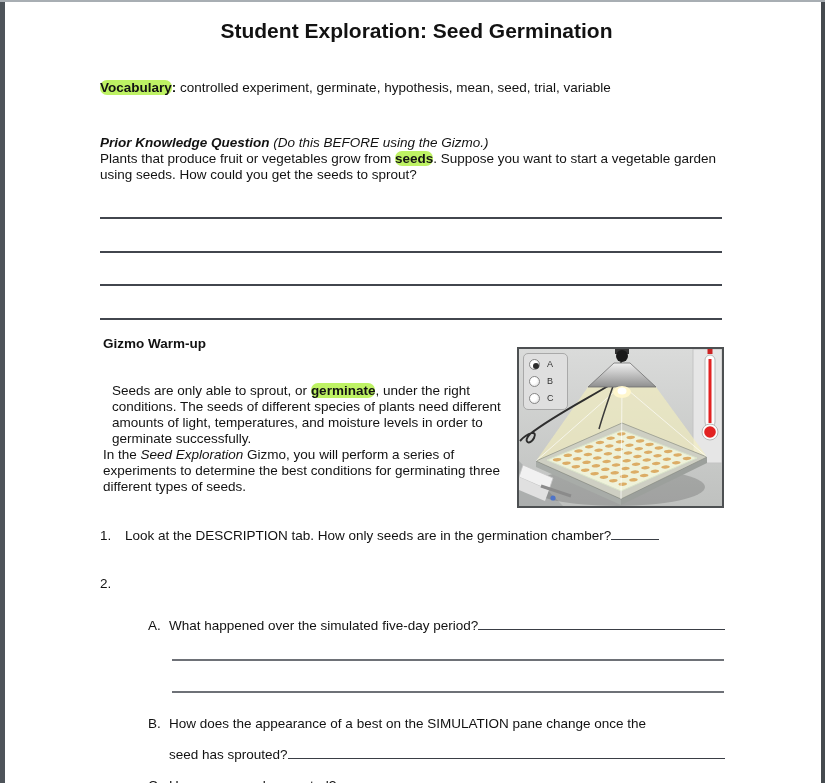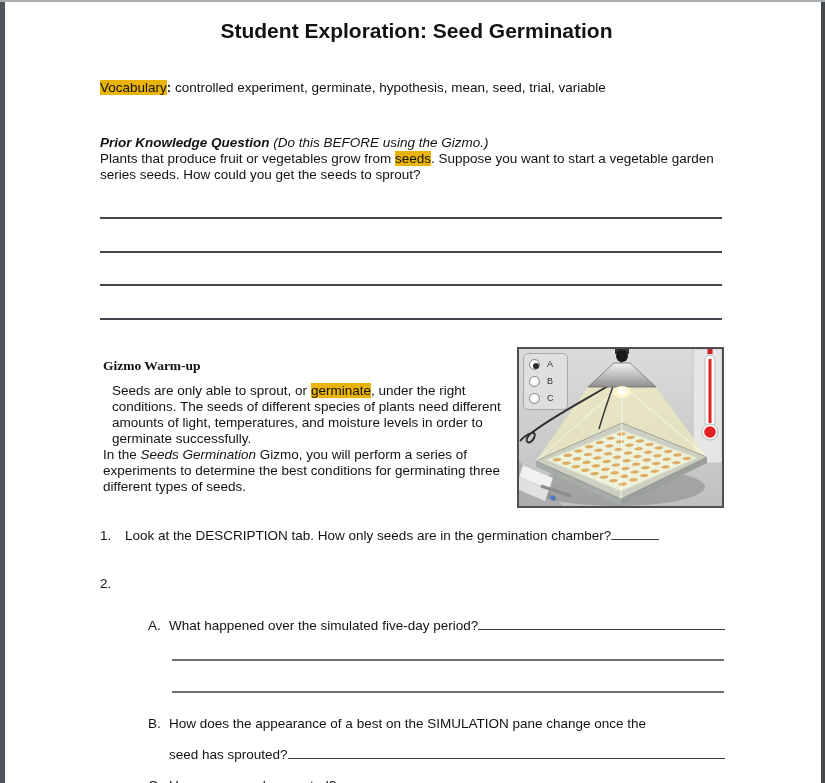--- a/index.html
+++ b/index.html
@@ -10,21 +10,21 @@
     font-family:"Liberation Sans", sans-serif;
     font-size:13.5px; line-height:16px;
   }
   .edge-left  { position:absolute; left:0; top:0; width:5px; height:100%; background:#4e545a; }
   .edge-right { position:absolute; right:0; top:0; width:4px; height:100%; background:#454a4f; }
   .edge-top   { position:absolute; left:0; top:0; width:100%; height:2px; background:#a8aeb3; }
 
   .abs { position:absolute; }
   .b { font-weight:bold; }
   .i { font-style:italic; }
-  .hl { background:#eab308; font-weight:normal; }
+  .hl { background:#bef264; font-weight:bold;border-radius:7px; }
 
   .title {
     position:absolute; top:19px; left:0; right:0; text-align:center;
     font-size:21px; line-height:24px; font-weight:bold;padding-left:8px;
   }
 
   .rule  { position:absolute; height:0; border-top:2px solid #42464e; }
   .rule2 { position:absolute; height:0; border-top:2px solid #6e7177; }
 
   .qline { position:absolute; display:flex; align-items:baseline; white-space:nowrap; }
@@ -76,34 +76,34 @@
 <div class="title">Student Exploration: Seed Germination</div>
 
 <div class="abs" style="left:100px; top:80px; width:630px;">
   <span class="hl">Vocabulary</span><span class="b">: </span><span>controlled experiment, germinate, hypothesis, mean, seed, trial, variable</span>
 </div>
 
 <div class="abs" style="left:100px; top:135px; width:630px;font-style:italic;">
   <span class="b">Prior Knowledge Question</span><span> (Do this BEFORE using the Gizmo.)</span>
 </div>
 <div class="abs" style="left:100px; top:151px; width:630px;">
-  <span>Plants that produce fruit or vegetables grow from </span><span class="hl">seeds</span><span>. Suppose you want to start a vegetable garden series seeds. How could you get the seeds to sprout?</span>
+  <span>Plants that produce fruit or vegetables grow from </span><span class="hl">seeds</span><span>. Suppose you want to start a vegetable garden using seeds. How could you get the seeds to sprout?</span>
 </div>
 
 <div class="rule" style="left:100px; top:217px; width:622px;"></div>
 <div class="rule" style="left:100px; top:251px; width:622px;"></div>
 <div class="rule" style="left:100px; top:284px; width:622px;"></div>
 <div class="rule" style="left:100px; top:318px; width:622px;"></div>
 
-<div class="abs b" style="left:103px; top:358px;font-family:Liberation Serif, serif;">Gizmo Warm-up</div>
+<div class="abs b" style="left:103px; top:336px;">Gizmo Warm-up</div>
 <div class="abs" style="left:112px; top:367px; width:407px;margin-top:16px;">
   <span>Seeds are only able to sprout, or </span><span class="hl">germinate</span><span>, under the right conditions. The seeds of different species of plants need different amounts of light, temperatures, and moisture levels in order to germinate successfully.</span>
 </div>
 <div class="abs" style="left:103px; top:447px; width:407px;">
-  <span>In the </span><span class="i">Seeds Germination</span><span> Gizmo, you will perform a series of experiments to determine the best conditions for germinating three different types of seeds.</span>
+  <span>In the </span><span class="i">Seed Exploration</span><span> Gizmo, you will perform a series of experiments to determine the best conditions for germinating three different types of seeds.</span>
 </div>
 
 <div class="gizmo">
   <svg width="203" height="157" viewBox="0 0 203 157">
     <defs>
       <linearGradient id="bgGrad" x1="0" y1="0" x2="0" y2="1">
         <stop offset="0" stop-color="#dadbda"></stop>
           <stop offset="1" stop-color="#bfc1bf"></stop>
       </linearGradient>
       <linearGradient id="metal" x1="0" y1="0" x2="0" y2="1">

